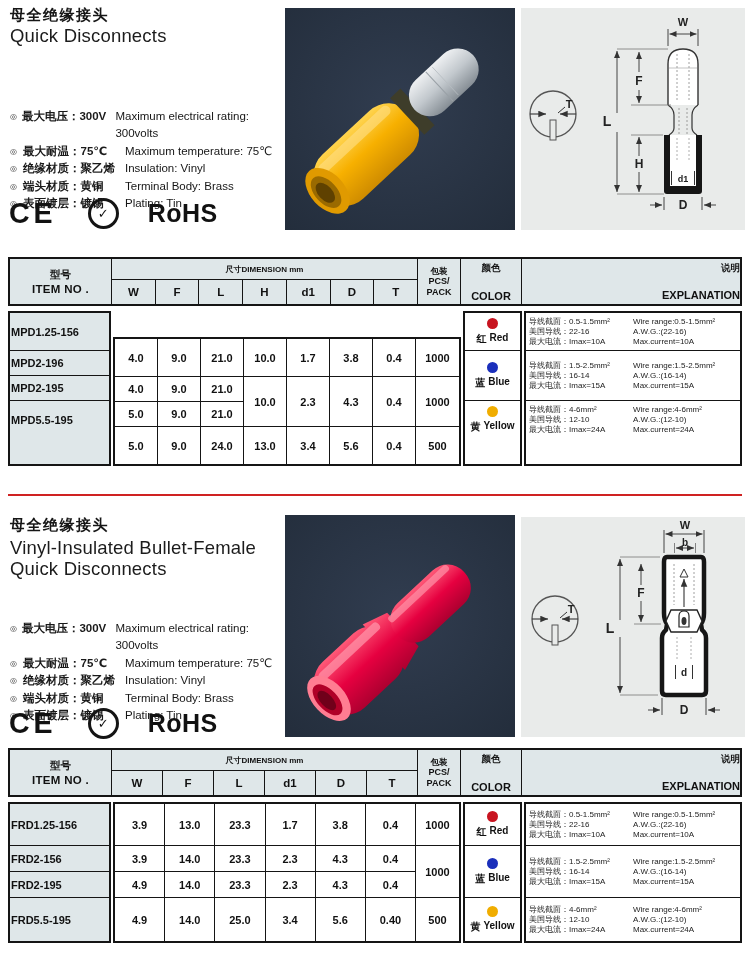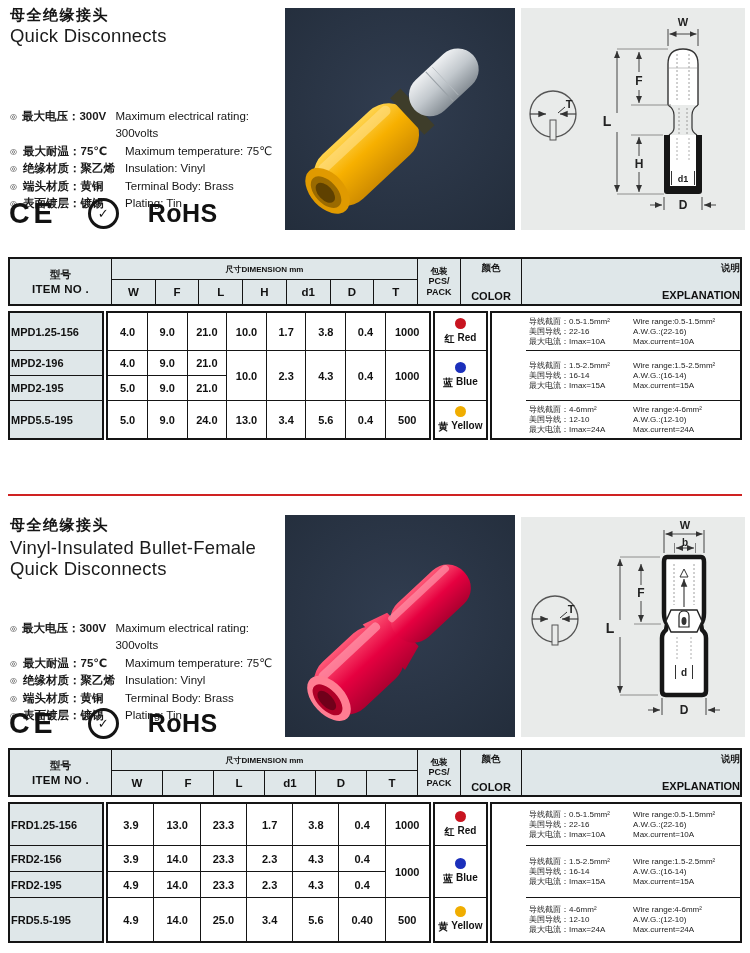--- a/index.html
+++ b/index.html
@@ -61,21 +61,21 @@
   .nbr{border-right:none !important;}
   .nbb{border-bottom:none !important;}
   .b-color{width:59px;border:2px solid #151515;box-sizing:border-box;display:flex;flex-direction:column;background:#fff;}
   .color-band{border-bottom:1px solid #151515;display:flex;flex-direction:column;align-items:center;
               justify-content:center;gap:3px;box-sizing:border-box;}
   .dot{width:11px;height:11px;border-radius:50%;}
   .dot-red{background:#c81420;}
   .dot-blue{background:#1b2fbb;}
   .dot-yellow{background:#f0ad00;}
   .color-name{font-size:10px;font-weight:bold;display:flex;gap:3px;}
-  .b-expl{flex:1;border:2px solid #151515;box-sizing:border-box;display:flex;flex-direction:column;background:#fff;padding-left:34px;}
+  .b-expl{flex:1;border:2px solid #151515;box-sizing:border-box;display:flex;flex-direction:column;background:#fff;}
   .expl-band{border-bottom:1px solid #151515;display:flex;align-items:center;justify-content:center;
              gap:8px;box-sizing:border-box;padding:0 3px;}
   .expl-col{font-size:8px;line-height:10px;color:#222;}
   .expl-col.zh{width:96px;}
   .expl-col.en{width:104px;}
 
   svg text{font-family:"Liberation Sans","DejaVu Sans",sans-serif;}
 </style>
 </head>
 <body>
@@ -255,21 +255,21 @@
         <span class="en">EXPLANATION</span>
       </div>
     </div>
     <div class="tbody">
       <div class="b-item">
         <div class="cell" style="height:38px">MPD1.25-156</div>
         <div class="cell" style="height:25px">MPD2-196</div>
         <div class="cell" style="height:25px">MPD2-195</div>
         <div class="cell nbb" style="height:37px">MPD5.5-195</div>
       </div>
-      <div class="b-dims" style="grid-template-columns:repeat(7,1fr) 43px;grid-template-rows:38px 25px 25px 37px;">
+      <div class="b-dims" style="grid-template-columns:repeat(7,1fr) 43px;grid-template-rows:38px 25px 25px 37px;margin-top:26px;">
         <div class="dcell">4.0</div>
         <div class="dcell">9.0</div>
         <div class="dcell">21.0</div>
         <div class="dcell">10.0</div>
         <div class="dcell">1.7</div>
         <div class="dcell">3.8</div>
         <div class="dcell">0.4</div>
         <div class="dcell nbr">1000</div>
 
         <div class="dcell">4.0</div>

